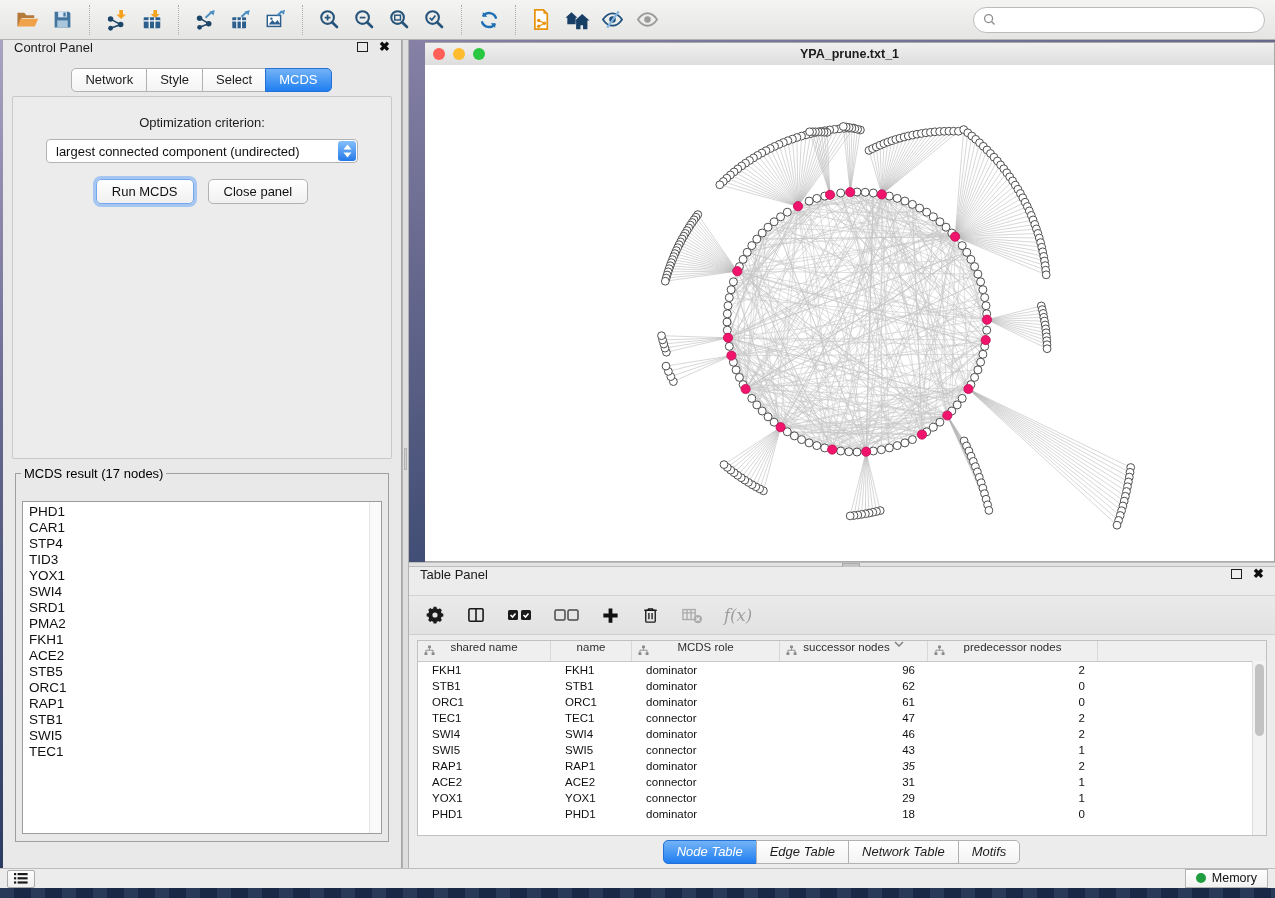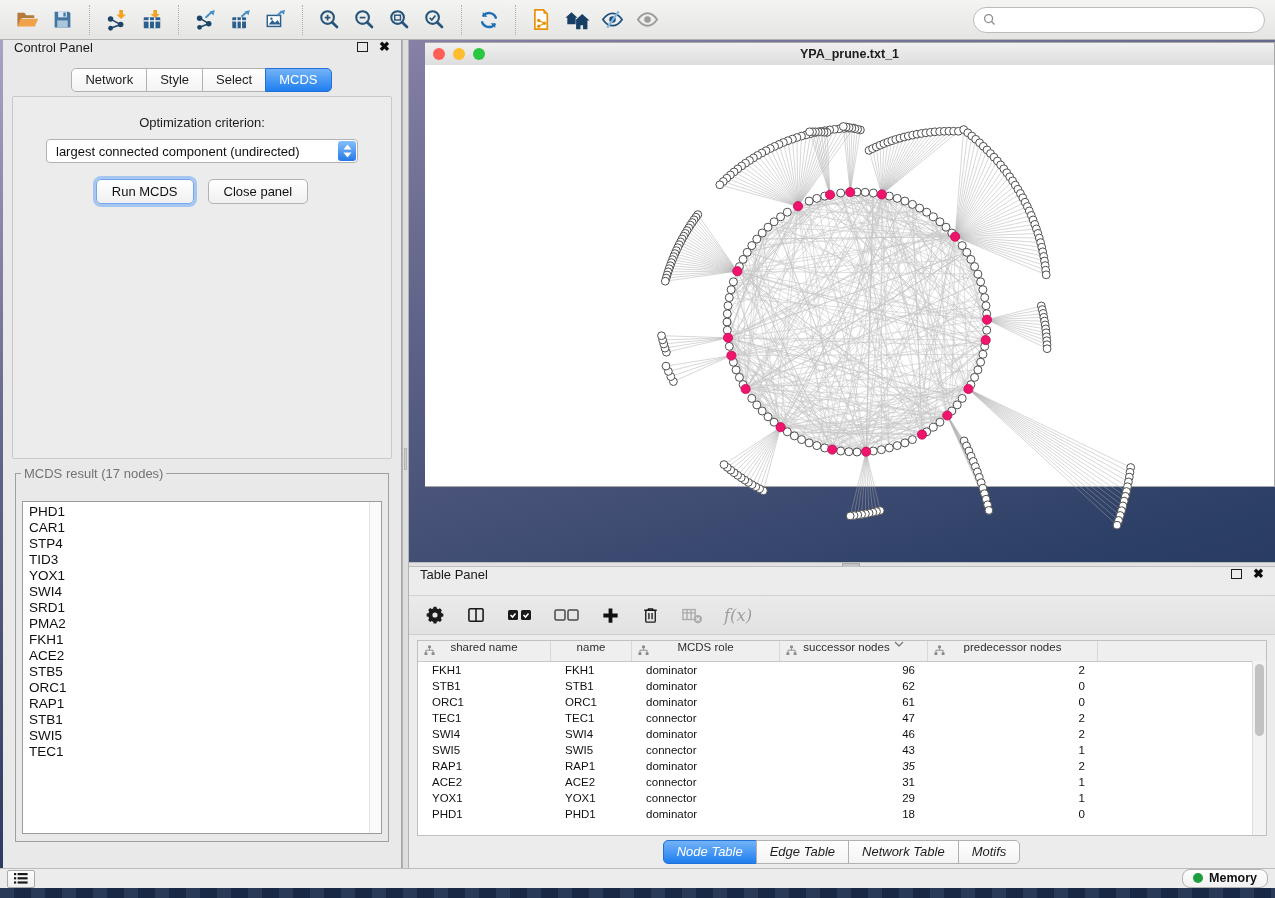--- a/index.html
+++ b/index.html
@@ -46,36 +46,36 @@
     padding-left:9px;box-sizing:border-box;}
   .stepper{position:absolute;right:1px;top:1px;bottom:1px;width:18px;border-radius:3px;
     background:linear-gradient(#86c0fa,#2478e9);display:flex;flex-direction:column;
     align-items:center;justify-content:center;gap:2px;}
   .btn-row{display:flex;justify-content:center;gap:14px;margin-top:16px;}
   .mac-btn{background:linear-gradient(#ffffff,#f0f0f0);border:1px solid #b2b2b2;border-radius:5px;
     font-size:13px;padding:4px 15px;color:#111;font-family:"Liberation Sans",sans-serif;}
   .focus-ring{box-shadow:0 0 0 3px rgba(106,168,245,.55);border-color:#74a6ef;}
   .mcds-fs{position:absolute;left:12px;right:12px;top:426px;bottom:26px;margin:0;
     border:1px solid #9f9f9f;padding:2px 5px 6px;}
-  .mcds-fs legend{font-size:13px;color:#737373;padding:0 3px;}
+  .mcds-fs legend{font-size:13px;color:#000000;padding:0 3px;}
   .list-box{position:absolute;left:6px;right:6px;top:20px;bottom:7px;background:#fff;
     border:1px solid #9c9c9c;overflow:hidden;}
   .list-scroll{position:absolute;right:0;top:0;bottom:0;width:11px;background:#fafafa;border-left:1px solid #e4e4e4;}
   .list-items{padding:2px 0 0 6px;}
   .list-item{font-size:13.5px;line-height:16px;color:#101010;}
 
   
   .vsplit{position:absolute;left:402px;width:7px;top:40px;bottom:30px;background:#dedede;
     border-left:1px solid #b2b2b2;border-right:1px solid #b2b2b2;box-sizing:border-box;}
   .vgrip{position:absolute;left:1px;right:1px;top:408px;height:22px;background:#cfcfcf;
     border:1px solid #b5b5b5;box-sizing:border-box;}
 
   
   .rs{position:absolute;left:409px;right:0;top:40px;bottom:30px;}
-  .netwin{position:absolute;top:2px;left:16px;right:0;height:445px;background:#fff;
+  .netwin{position:absolute;top:2px;left:16px;right:0;height:520px;background:#fff;
     border:1px solid #a8a8a8;border-left:none;box-sizing:border-box;}
   .titlebar{height:22px;background:linear-gradient(#f0f0f0,#dddddd);border-bottom:1px solid #b4b4b4;
     display:flex;align-items:center;padding:0 8px;position:relative;}
   .tl{width:12px;height:12px;border-radius:50%;margin-right:8px;flex:0 0 auto;}
   .tl.red{background:#ff5f57;}.tl.yellow{background:#febc2e;}.tl.green{background:#2ac840;}
   .net-title{position:absolute;left:0;right:0;text-align:center;font-size:12.5px;font-weight:600;color:#1c1c1c;}
   .net-canvas{position:absolute;top:22px;left:0;right:0;bottom:0;background:#fff;}
   .hsplit{position:absolute;top:522px;left:0;right:0;height:5px;background:#e2e2e2;
     border-top:1px solid #bdbdbd;border-bottom:1px solid #bdbdbd;box-sizing:border-box;}
   .hgrip{position:absolute;left:50%;top:0;width:16px;height:3px;background:#c4c4c4;border:0.5px solid #ababab;}
@@ -102,21 +102,21 @@
   .tscroll{position:absolute;right:0;top:20px;bottom:0;width:13px;background:#f3f3f3;border-left:1px solid #dedede;}
   .tthumb{position:absolute;left:2px;right:2px;top:3px;height:72px;border-radius:5px;background:#c2c2c2;}
   .tp-tabs{height:32px;display:flex;justify-content:center;align-items:center;flex:0 0 auto;font-style:italic;}
 
   
   .statusbar{position:absolute;left:0;right:0;bottom:10px;height:20px;background:#ececec;
     border-top:1px solid #bcbcbc;display:flex;align-items:center;padding:0 7px;box-sizing:border-box;}
   .tasks-btn{width:26px;height:16px;background:linear-gradient(#fdfdfd,#efefef);border:1px solid #ababab;
     border-radius:2px;display:flex;align-items:center;justify-content:center;}
   .memory-btn{margin-left:auto;display:flex;align-items:center;gap:6px;background:linear-gradient(#ffffff,#f1f1f1);
-    border:1px solid #b4b4b4;border-radius:8px;padding:1px 10px 2px;font-size:12.5px;color:#111;font-weight:bold;}
+    border:1px solid #b4b4b4;border-radius:0;padding:1px 10px 2px;font-size:12.5px;color:#111;}
   .mem-dot{width:10px;height:10px;border-radius:50%;background:#1e9e3e;}
 </style>
 </head>
 <body>
 
 <div class="stage">
 
   <div class="toolbar">
     <div class="tbtn">
       <svg width="23" height="20" viewBox="0 0 24 20">

